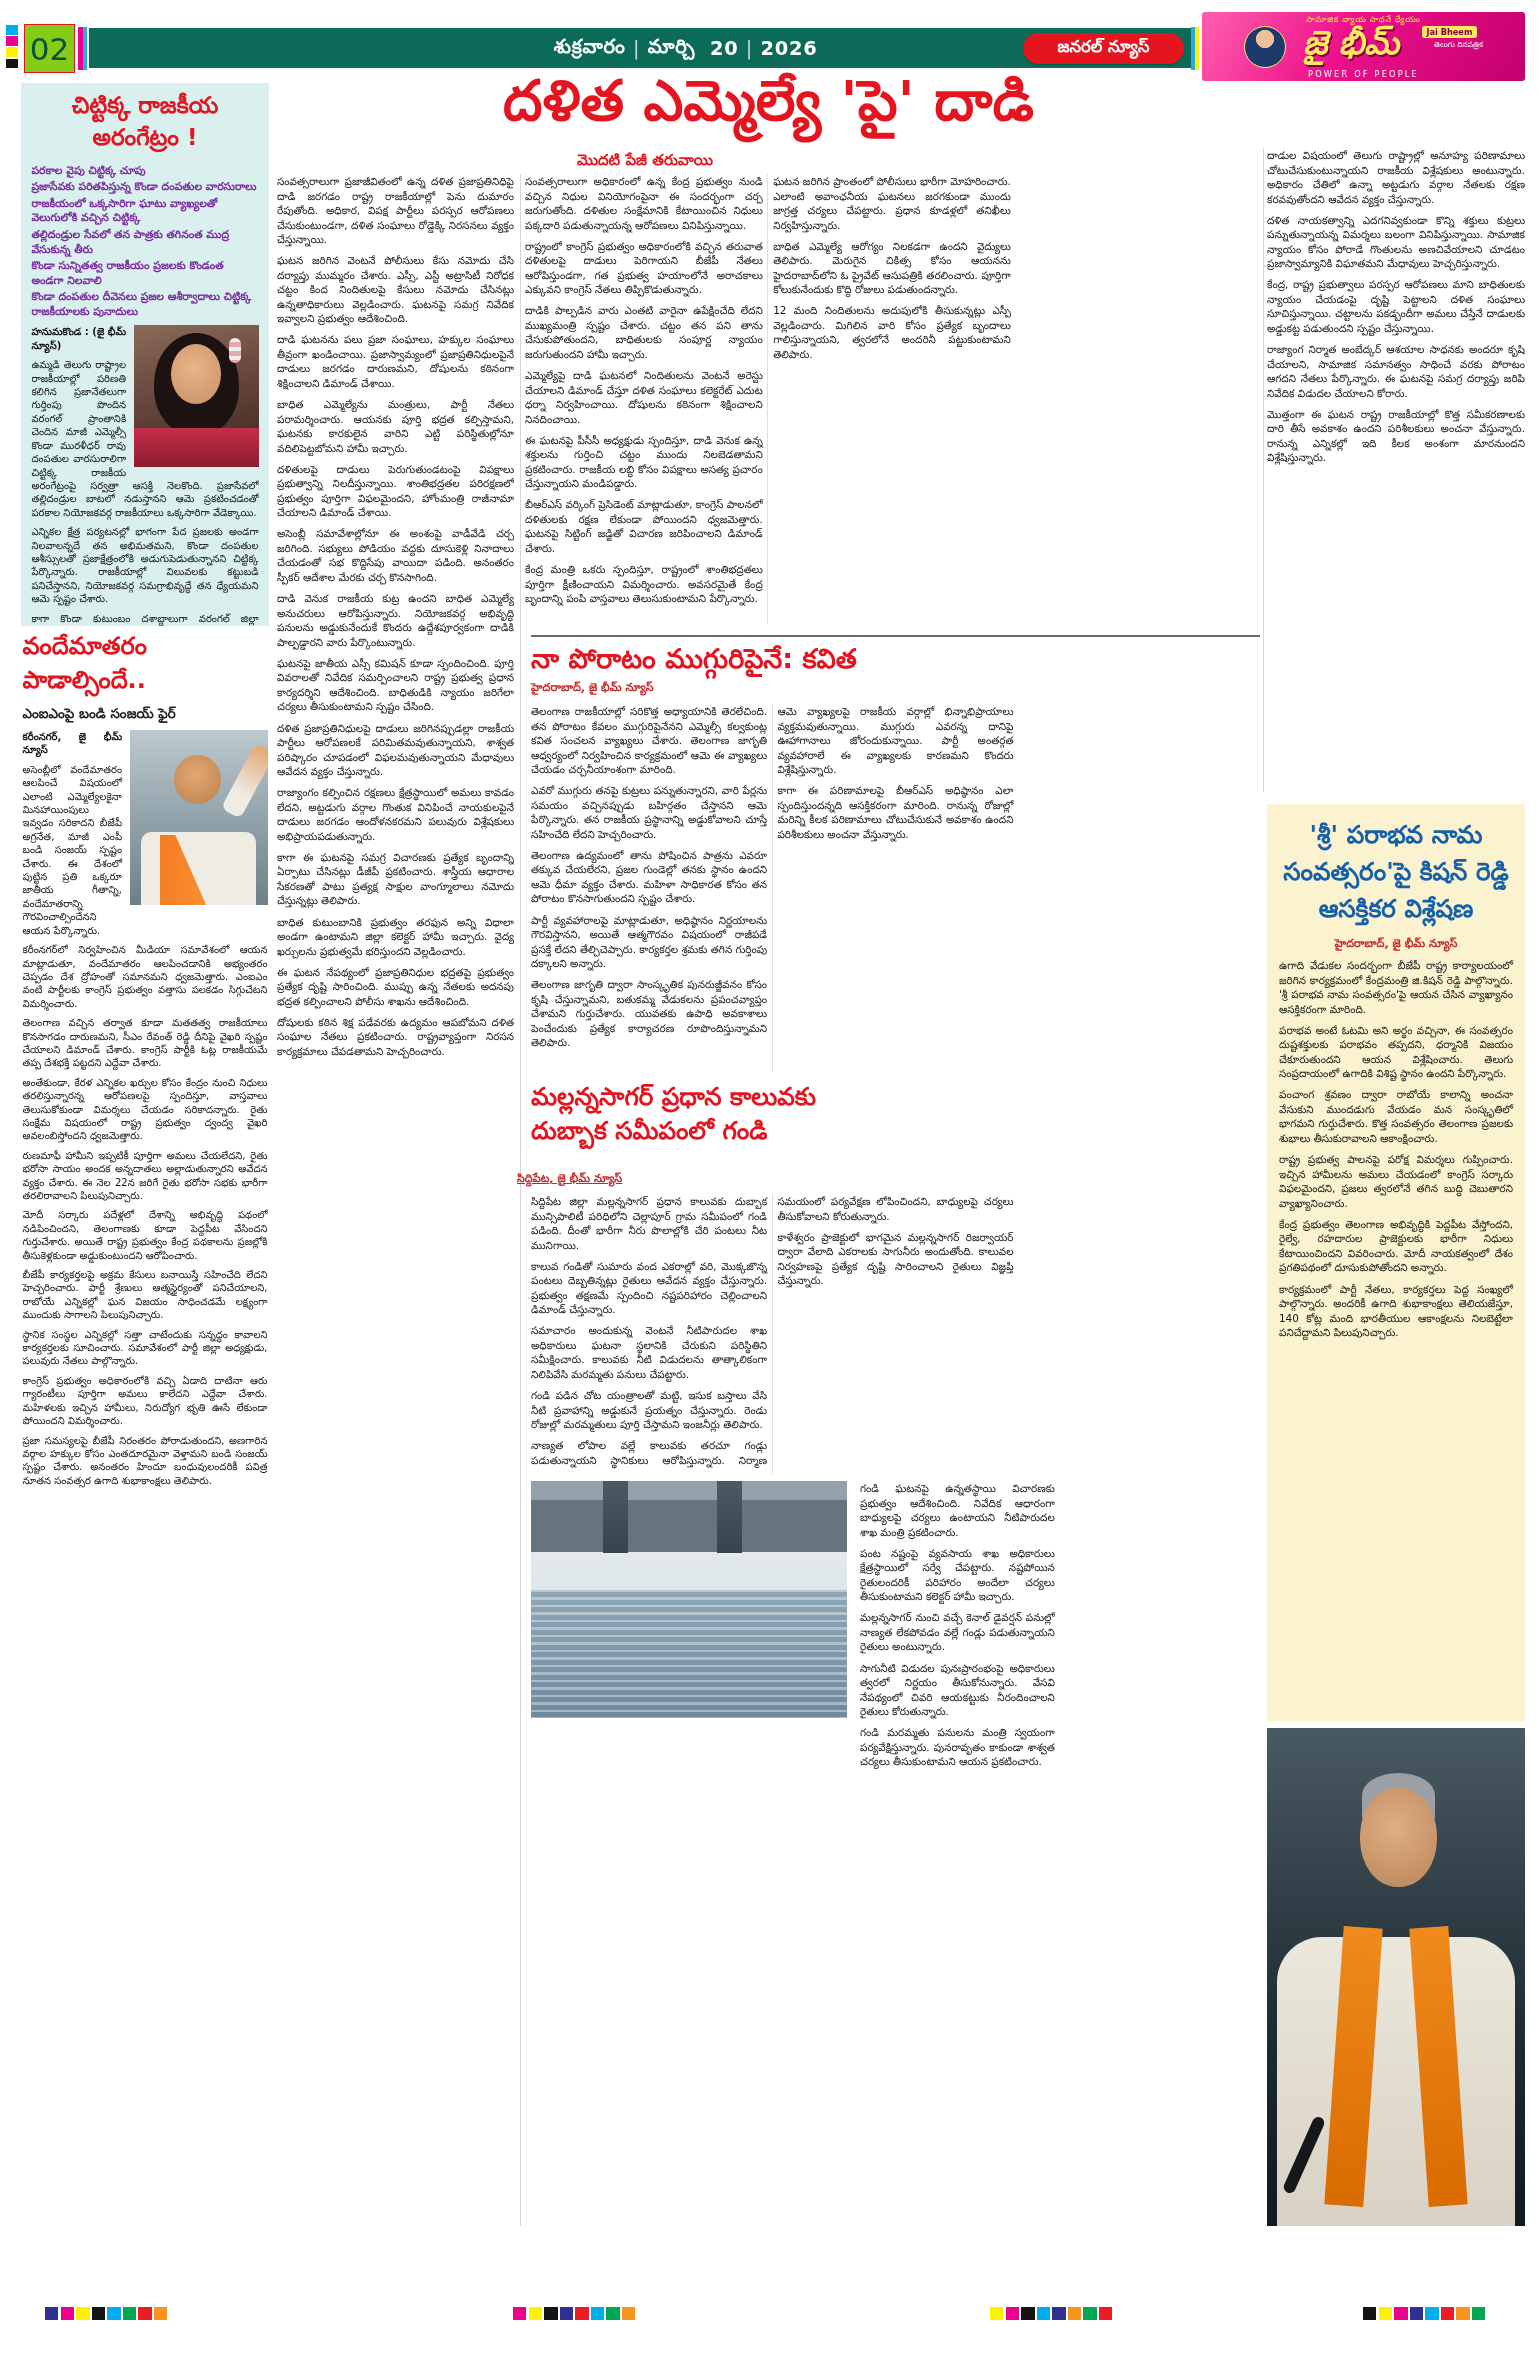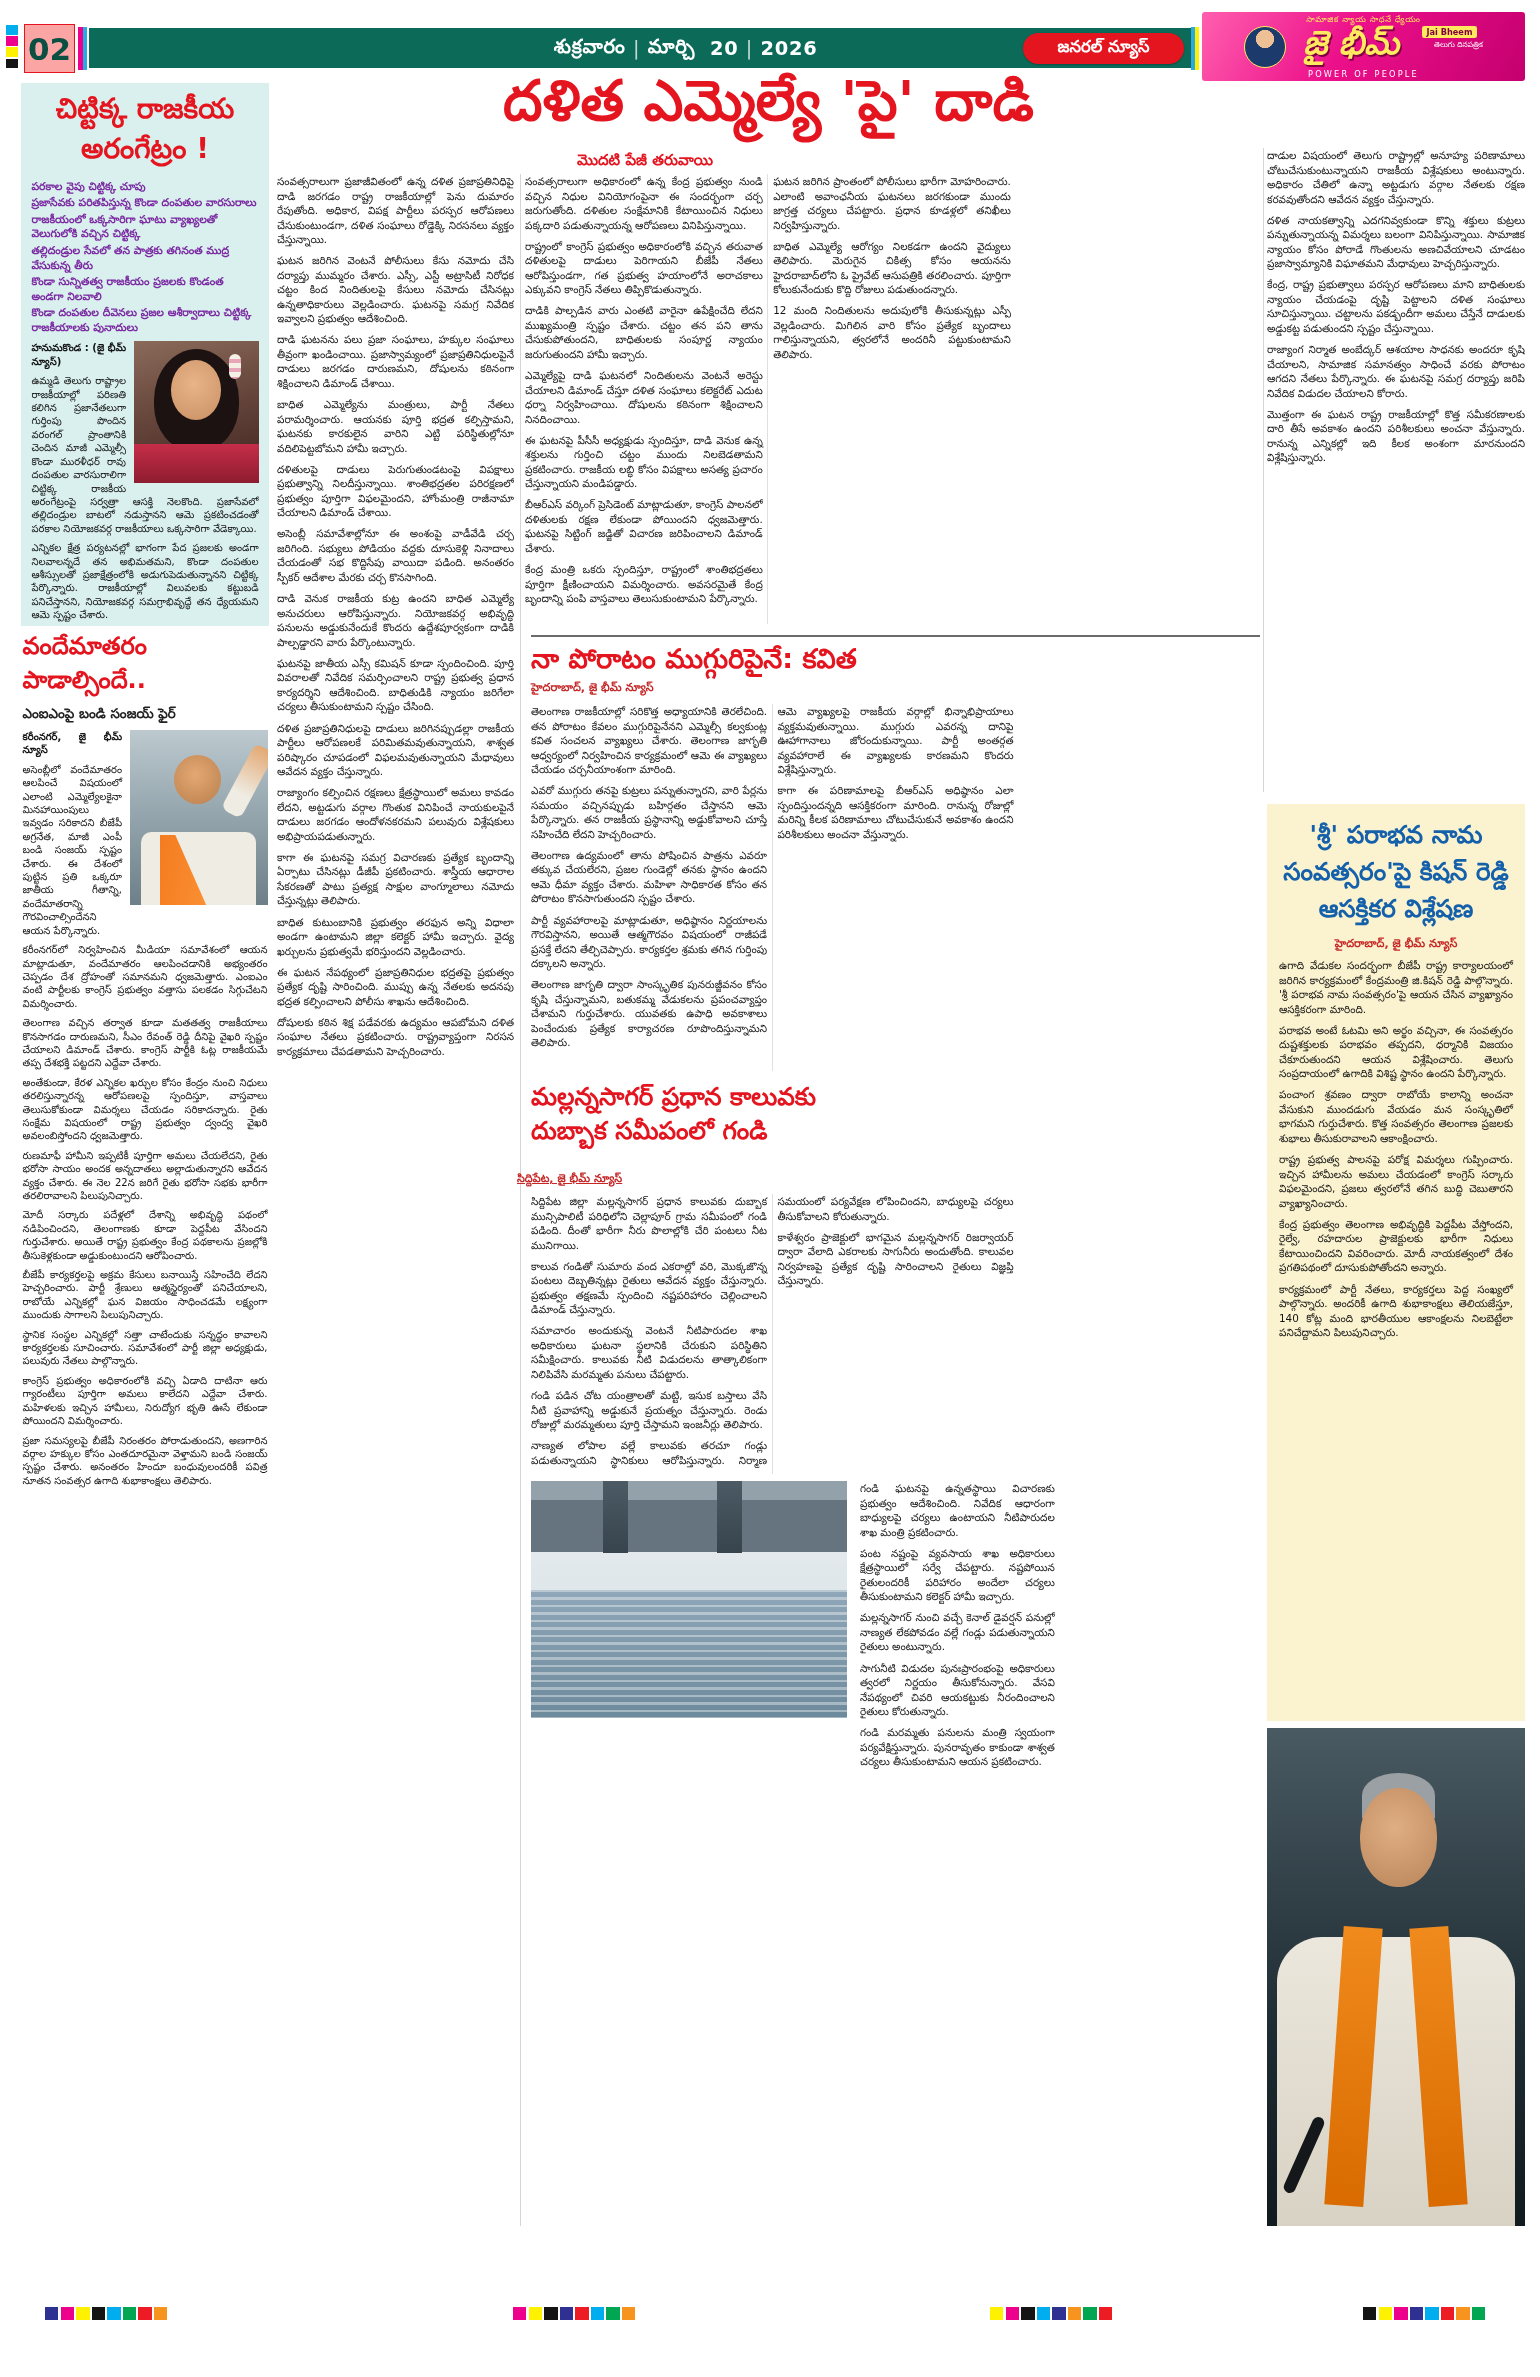--- a/index.html
+++ b/index.html
@@ -4,22 +4,22 @@
 <style>
   * { margin:0; padding:0; box-sizing:border-box; }
   html,body { background:#d9d9d9; }
   body { font-family:"DejaVu Sans","Liberation Sans",sans-serif; }
   #page { position:relative; width:1541px; height:2377px; background:#ffffff; margin:0 auto; overflow:hidden; }
   .abs { position:absolute; }
 
   
   .sqv { display:block; width:12px; height:9.7px; margin-bottom:1.5px; }
   #reg-topleft { left:6px; top:25px; }
-  #pageno { left:24px; top:24px; width:51px; height:49px; background:#fca5a5; border:1.5px solid #e4151f;
-            display:flex; align-items:center; justify-content:center; font-size:31px; font-weight:bold; color:#0b4f43; }
+  #pageno { left:24px; top:24px; width:51px; height:49px; background:#84cc16; border:1.5px solid #e4151f;
+            display:flex; align-items:center; justify-content:center; font-size:31px; font-weight:normal; color:#0b4f43; }
   #strip-a { left:78px; top:27px; width:9px; height:43px; background:linear-gradient(to right,#ec008c 50%,#29abe2 50%); }
   #datebar { left:89px; top:28px; width:1105px; height:40px; background:#0b6a58; display:flex; align-items:center;
              padding-left:88px; color:#fff; font-size:19.4px; font-weight:600; letter-spacing:0.7px;justify-content:center; }
   .date-part { margin:0 7.5px; }
   .date-sep { opacity:.75; font-weight:400; }
   #badge { left:1023px; top:33px; width:161px; height:31px; background:#e4151f; color:#fff; border-radius:15.7px;
            display:flex; align-items:center; justify-content:center; font-size:16.4px; font-weight:bold; box-shadow:0 0.7px 1.5px rgba(0,0,0,.3); }
   #strip-b { left:1191px; top:27px; width:7.5px; height:43px; background:linear-gradient(to right,#29abe2 50%,#fff200 50%); }
   #masthead { left:1202px; top:12px; width:323px; height:69px; background:linear-gradient(120deg,#ff5fae,#ec0f8a 45%,#c4006e);
               border-radius:3px; padding:2.2px 6px; overflow:hidden; }
@@ -66,21 +66,21 @@
   #mallanna-body { left:531px; top:1194px; width:729px; height:280px; }
   #mallanna-side { left:860px; top:1481px; width:400px; height:333px; }
 
   
   #box-kishan { left:1267px; top:804px; width:258px; height:917px; background:#fbf3cf; padding:13.4px 12px; overflow:hidden; }
   #box-kishan h2 { font-size:24.6px; line-height:1.5; font-weight:800; color:#1460aa; text-align:center; margin-bottom:9px; }
   #box-kishan .byline { text-align:center; }
 
   
   #box-chittikka { left:21px; top:83px; width:248px; height:543px; background:#d9f0ee; padding:9px 10.4px; overflow:hidden; }
-  #box-chittikka h2 { font-size:28px; color:#e4151f; font-weight:800; text-align:center; margin-bottom:7.5px; }
+  #box-chittikka h2 { font-size:23px; color:#e4151f; font-weight:800; text-align:center; margin-bottom:7.5px; }
   .subheads { margin-bottom:6px; }
   .subhead { font-size:10.8px; line-height:14.5px; font-weight:bold; color:#7b2aa2; margin-bottom:2.2px; }
   #story2 { left:21px; top:632px; width:248px; height:1595px; padding:0 1.5px; overflow:hidden; }
   #story2 h2 { font-size:24px; color:#e4151f; font-weight:800; margin-bottom:6px; }
   #story2 .kicker { font-size:13.4px; font-weight:bold; color:#222; margin-bottom:6px; }
 
   
   .float-photo { float:right; margin:0 0 6px 7.5px; position:relative; overflow:hidden; }
   .photo-woman { width:125px; height:142px; background:linear-gradient(165deg,#8a6b5a 0%,#6b4a3f 40%,#3f2320 100%); }
   .photo-woman .hair { position:absolute; left:16%; top:5%; width:68%; height:72%; border-radius:50% 50% 45% 45%; background:#1b1211; }

